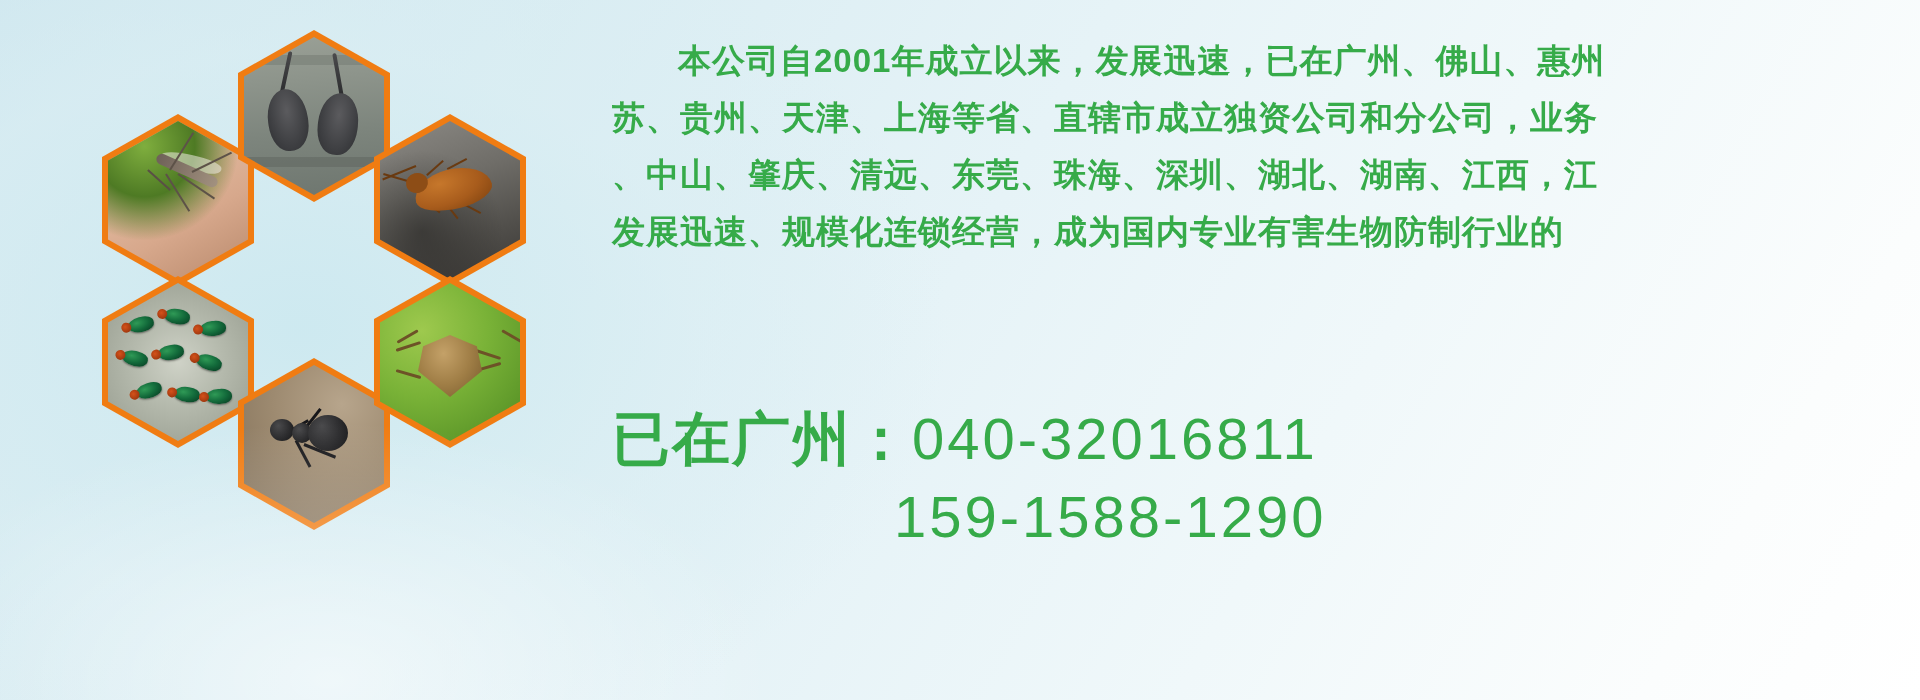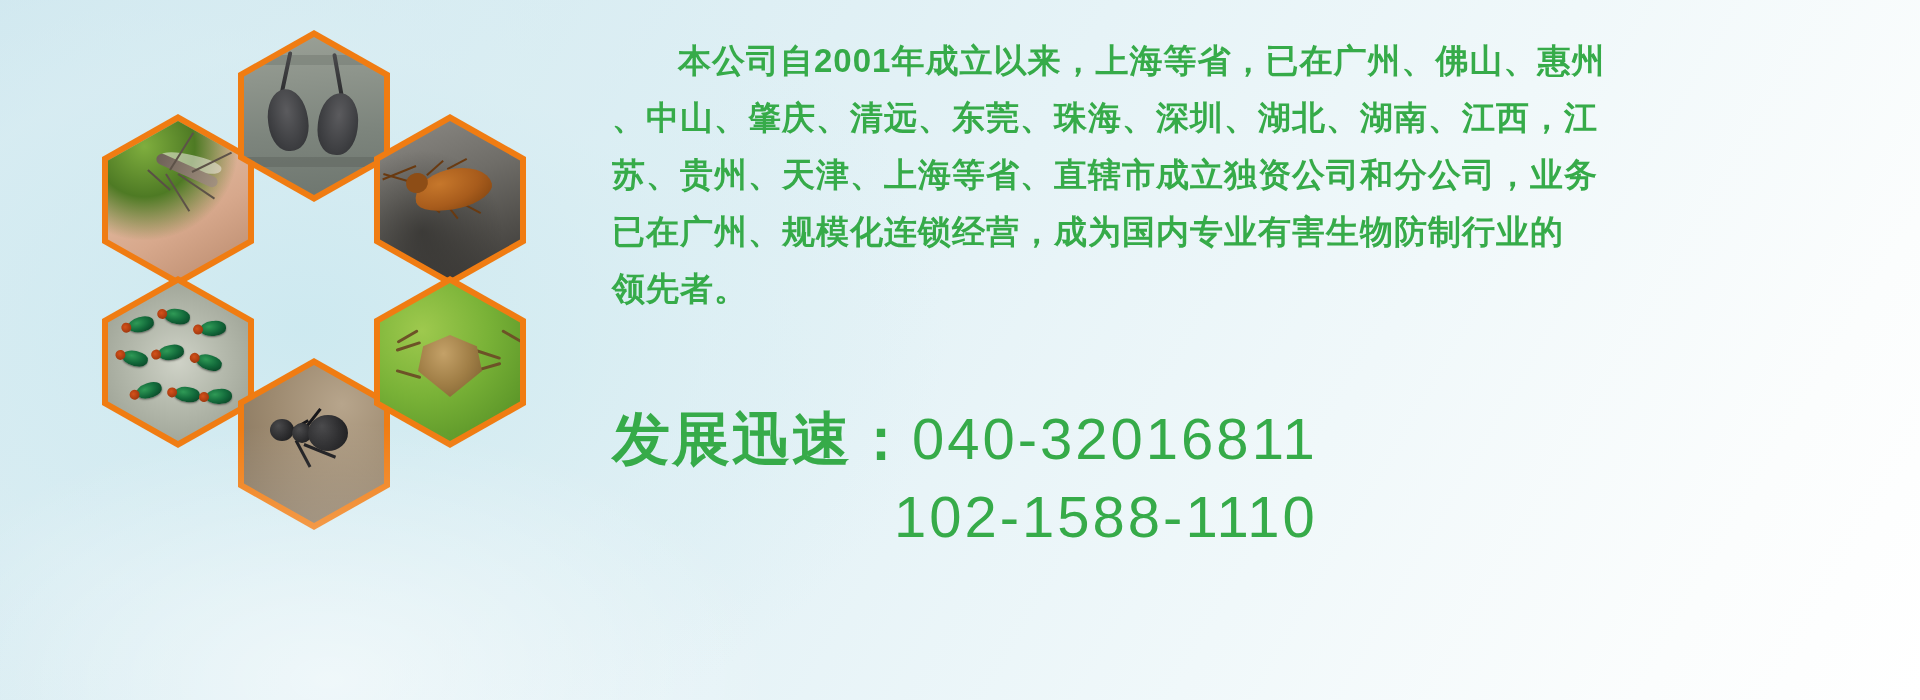--- a/index.html
+++ b/index.html
@@ -355,30 +355,29 @@
           <div class="sb-leg" style="left:96px;top:86px;transform:rotate(-16deg);"></div>
           <div class="sb-body"></div>
         </div>
       </div>
     </div>
 
   </div>
 
   <div id="copy">
     <div id="intro">
-      <span class="para-line first">本公司自2001年成立以来，上海等省，已在广州、佛山、惠州</span>
+      <span class="para-line first">本公司自2001年成立以来，发展迅速，已在广州、佛山、惠州</span>
+      <span class="para-line">苏、贵州、天津、上海等省、直辖市成立独资公司和分公司，业务</span>
       <span class="para-line">、中山、肇庆、清远、东莞、珠海、深圳、湖北、湖南、江西，江</span>
-      <span class="para-line">苏、贵州、天津、上海等省、直辖市成立独资公司和分公司，业务</span>
-      <span class="para-line">已在广州、规模化连锁经营，成为国内专业有害生物防制行业的</span>
-      <span class="para-line">领先者。</span>
+      <span class="para-line">发展迅速、规模化连锁经营，成为国内专业有害生物防制行业的</span>
     </div>
   </div>
 
   <div id="contact">
     <span class="contact-line">
-      <span>发展迅速：</span><span class="contact-num">040-32016811</span>
+      <span>已在广州：</span><span class="contact-num">040-32016811</span>
     </span>
     <span class="contact-line phone2">
-      <span class="contact-num">102-1588-1110</span>
+      <span class="contact-num">159-1588-1290</span>
     </span>
   </div>
 
 </div>
 
 </body></html>

